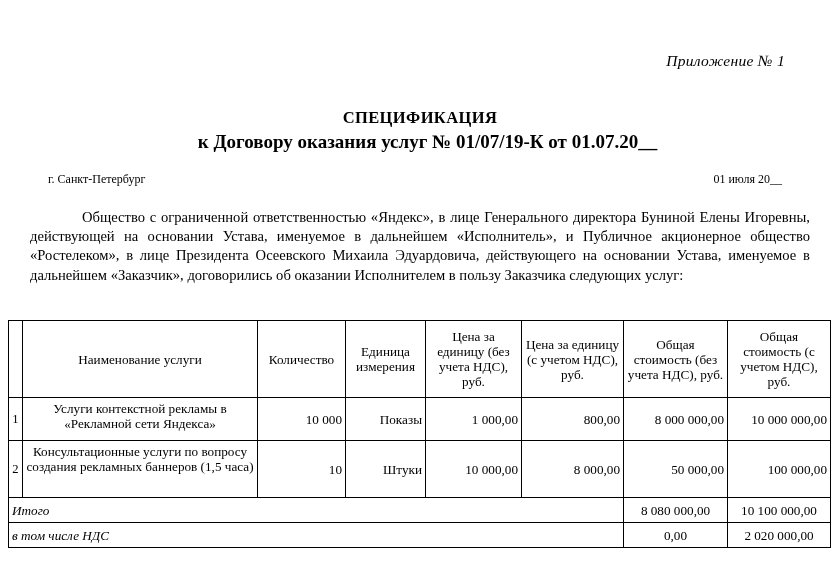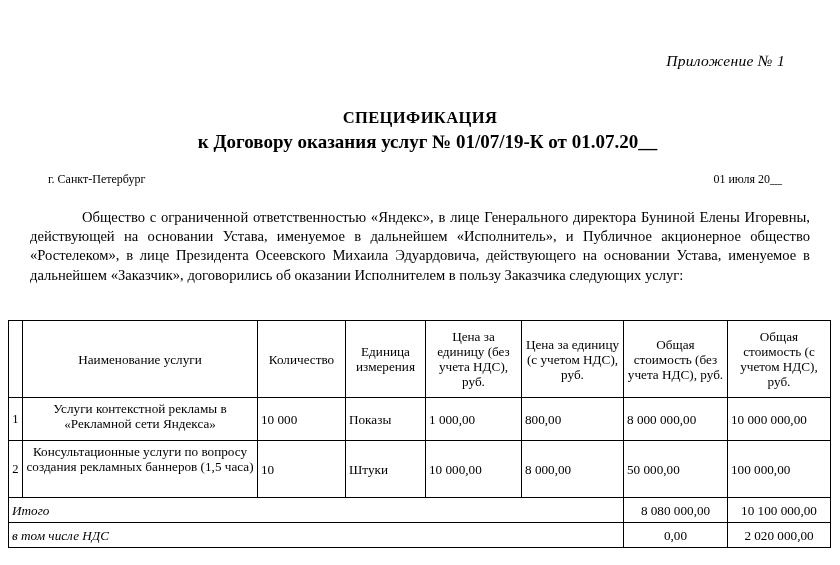--- a/index.html
+++ b/index.html
@@ -93,21 +93,21 @@
   .col-num   { width: 14px;  }
   .col-name  { width: 235px; }
   .col-qty   { width: 88px;  }
   .col-unit  { width: 80px;  }
   .col-p1    { width: 96px;  }
   .col-p2    { width: 102px; }
   .col-t1    { width: 104px; }
   .col-t2    { width: 103px; }
   .cell-num  { text-align: center; font-size: 12.6px; padding: 0 1px; }
   .cell-name { text-align: center; padding-left: 5px; margin-top: 32px; }
-  .cell-c    { text-align: left; }
+  .cell-c    { text-align: right; }
   .row-r1 td { height: 38px; }
   .row-r2 td { height: 52px; }
   .row-r2 .cell-name { vertical-align: top; padding-top: 3px; }
   .row-r1 .cell-name { vertical-align: top; padding-top: 3px; }
   .tot-label {
     text-align: left;
     padding-right: 5px;
     height: 22px;
     font-style: italic;
   }

